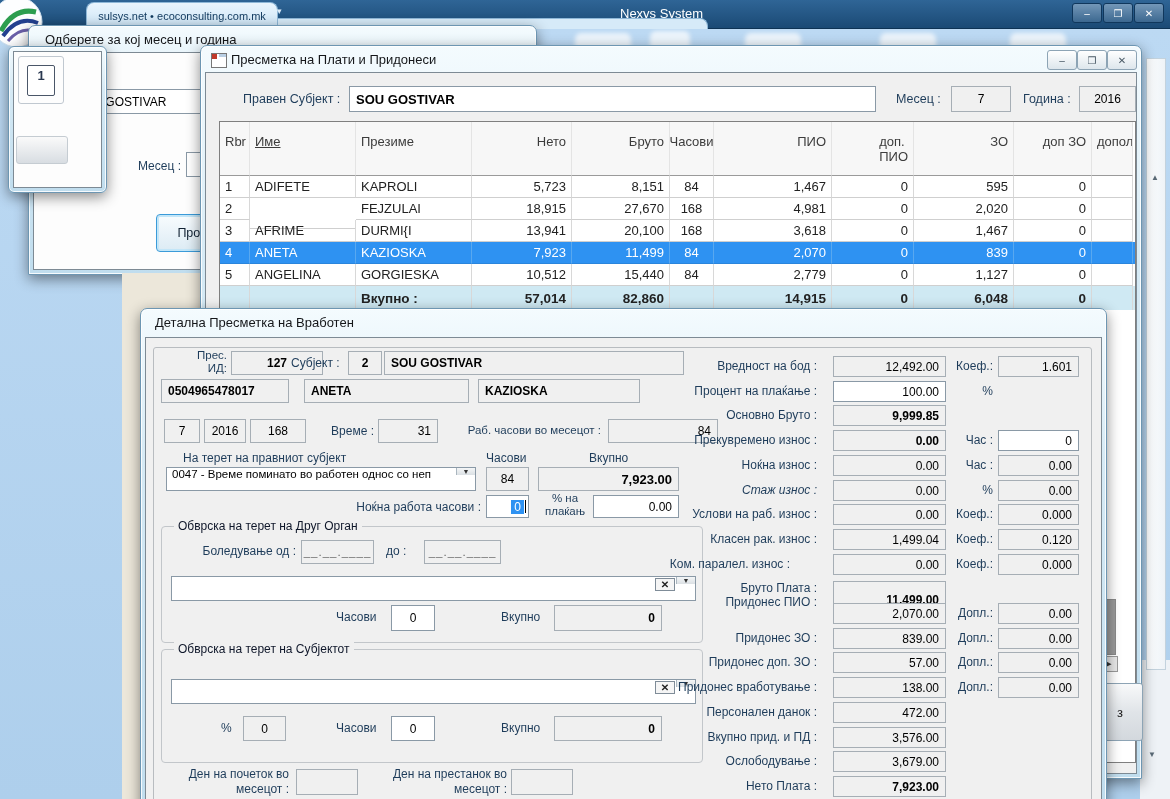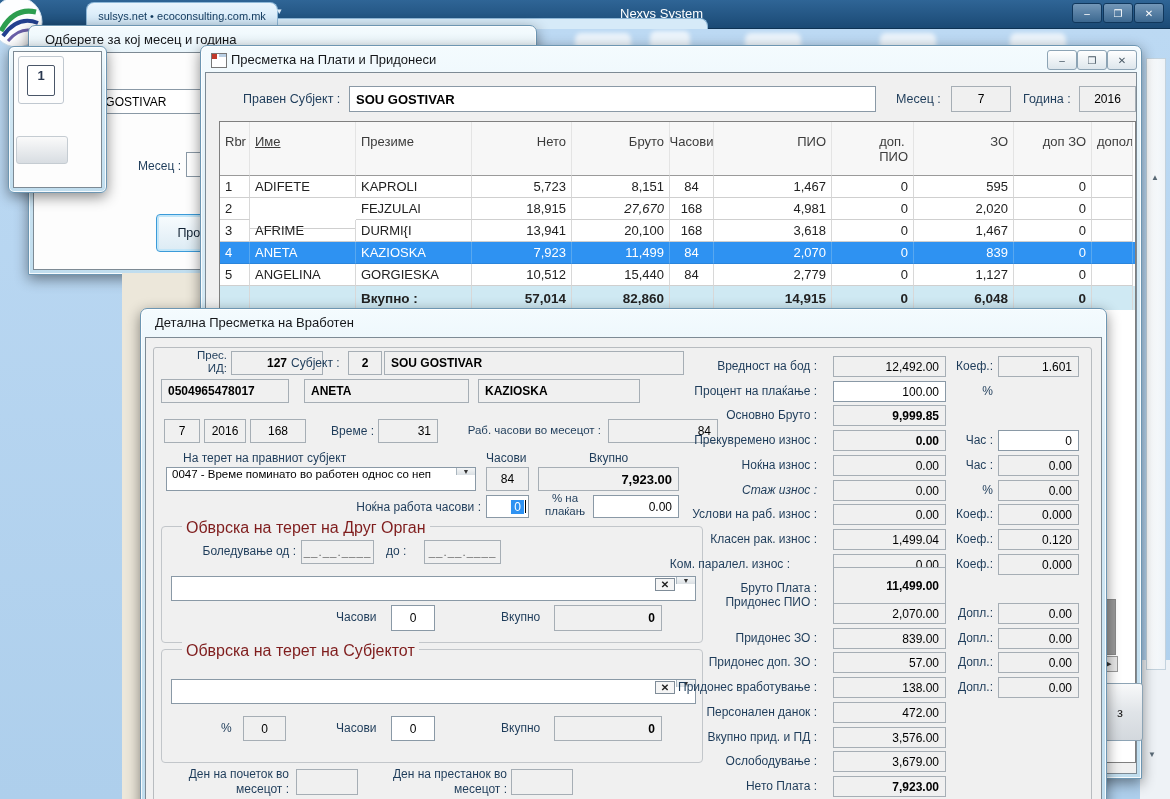--- a/index.html
+++ b/index.html
@@ -43,21 +43,21 @@
   .num{justify-content:flex-end;}
   .ctr{justify-content:center;}
   .mask{color:#666;letter-spacing:1px;justify-content:center;padding:0 2px;font-size:11.5px;}
   .combo{position:absolute;display:flex;background:#fff;border:1px solid #8a99a6;box-sizing:border-box;align-items:flex-start;}
   .combo .txt{flex:1;font-size:11.5px;display:flex;align-items:center;padding:0 5px;overflow:hidden;white-space:nowrap;}
   .drop{width:18px;border-left:1px solid #aab6bf;background:linear-gradient(180deg,#f4f6f7,#dbe0e4);
         display:flex;align-items:center;justify-content:center;font-size:7px;color:#333;}
   .xbtn{width:18px;margin:1px;border:1px solid #7f8c98;background:#f5f5f5;font-size:10px;font-weight:bold;
         display:flex;align-items:center;justify-content:center;color:#222;}
   .gb{position:absolute;border:1px solid #c2c6ca;border-radius:4px;}
-  .gb>span{position:absolute;top:-8px;left:12px;background:#f0f0f0;padding:0 4px;font-size:16px;color:#7f1d1d;white-space:nowrap;margin-left:8px;}
+  .gb>span{position:absolute;top:-8px;left:12px;background:#f0f0f0;padding:0 4px;font-size:12px;color:#0f172a;white-space:nowrap;}
   .btn{position:absolute;border:1px solid #3b9bd9;border-radius:4px;box-shadow:inset 0 0 0 2px #c3e6f8;
        background:linear-gradient(180deg,#f8fcfe,#dcebf4);display:flex;align-items:center;justify-content:center;
        font-size:12.5px;color:#123;}
   
   #grid{position:absolute;background:#fff;border:1px solid #7f7f7f;overflow:hidden;}
   .grow{position:absolute;left:0;right:0;display:flex;}
   .gcell{box-sizing:border-box;border-right:1px solid #d8d8d8;border-bottom:1px solid #cfcfcf;
          font-size:13px;color:#222;display:flex;align-items:center;padding:0 5px;overflow:hidden;white-space:nowrap;}
   .ghead .gcell{background:#f7f7f7;color:#3c3c3c;border-right:1px solid #e4e4e4;border-bottom:1px solid #9a9a9a;
                 align-items:flex-start;padding-top:12px;white-space:pre-line;}
@@ -189,21 +189,21 @@
           <div class="gcell ar" style="width: 82px;">0</div>
           <div class="gcell ar" style="width: 100px;">595</div>
           <div class="gcell ar" style="width: 78px;">0</div>
           <div class="gcell al" style="width: 41px;"></div>
         </div>
         <div class="grow " style="top: 76px; height: 22px;">
           <div class="gcell al" style="width: 30px;">2</div>
           <div class="gcell al" style="width: 106px; margin-top: 30px;">ADNAN</div>
           <div class="gcell al" style="width: 116px;">FEJZULAI</div>
           <div class="gcell ar" style="width: 100px;">18,915</div>
-          <div class="gcell ar" style="width: 98px; font-style: italic;">27,670</div>
+          <div class="gcell ar" style="width: 98px;">27,670</div>
           <div class="gcell ac" style="width: 44px;">168</div>
           <div class="gcell ar" style="width: 118px;">4,981</div>
           <div class="gcell ar" style="width: 82px;">0</div>
           <div class="gcell ar" style="width: 100px;">2,020</div>
           <div class="gcell ar" style="width: 78px;">0</div>
           <div class="gcell al" style="width: 41px;"></div>
         </div>
         <div class="grow " style="top: 98px; height: 22px;">
           <div class="gcell al" style="width: 30px;">3</div>
           <div class="gcell al" style="width: 106px;">AFRIME</div>
@@ -384,21 +384,21 @@
         <div class="tb num ro" style="left: 857px; top: 195px; width: 81px; height: 21px;">0.000</div>
         <div class="lbl rt" style="left: 500px; top: 223px; width: 176px;">Класен рак. износ :</div>
         <div class="tb num ro" style="left: 692px; top: 220px; width: 113px; height: 21px;">1,499.04</div>
         <div class="lbl rt" style="left: 804px; top: 223px; width: 48px;">Коеф.:</div>
         <div class="tb num ro" style="left: 857px; top: 220px; width: 81px; height: 21px;">0.120</div>
         <div class="lbl rt" style="left: 473px; top: 248px; width: 176px;">Ком. паралел. износ :</div>
         <div class="tb num ro" style="left: 692px; top: 245px; width: 113px; height: 21px;">0.00</div>
         <div class="lbl rt" style="left: 804px; top: 248px; width: 48px;">Коеф.:</div>
         <div class="tb num ro" style="left: 857px; top: 245px; width: 81px; height: 21px;">0.000</div>
         <div class="lbl rt" style="left: 500px; top: 272px; width: 176px;">Бруто Плата :</div>
-        <div class="tb num bold ro" style="left: 692px; top: 258px; width: 113px; height: 38px;">11,499.00</div>
+        <div class="tb num bold ro" style="left: 692px; top: 272px; width: 113px; height: 38px;">11,499.00</div>
         <div class="lbl rt" style="left: 500px; top: 286px; width: 176px; text-align: right;">Придонес ПИО :</div>
         <div class="tb num ro" style="left: 692px; top: 294px; width: 113px; height: 21px;">2,070.00</div>
         <div class="lbl rt" style="left: 804px; top: 297px; width: 48px;">Допл.:</div>
         <div class="tb num ro" style="left: 857px; top: 294px; width: 81px; height: 21px;">0.00</div>
         <div class="lbl rt" style="left: 500px; top: 322px; width: 176px;">Придонес ЗО :</div>
         <div class="tb num ro" style="left: 692px; top: 319px; width: 113px; height: 21px;">839.00</div>
         <div class="lbl rt" style="left: 804px; top: 322px; width: 48px;">Допл.:</div>
         <div class="tb num ro" style="left: 857px; top: 319px; width: 81px; height: 21px;">0.00</div>
         <div class="lbl rt" style="left: 500px; top: 346px; width: 176px;">Придонес доп. ЗО :</div>
         <div class="tb num ro" style="left: 692px; top: 343px; width: 113px; height: 21px;">57.00</div>

